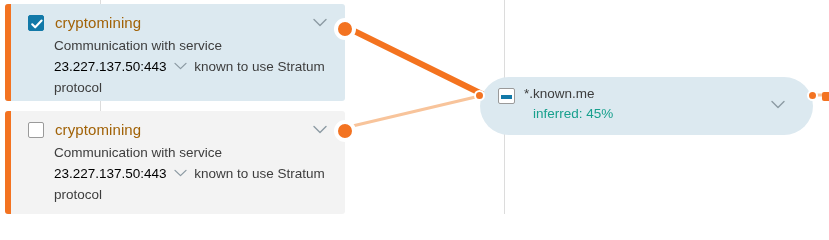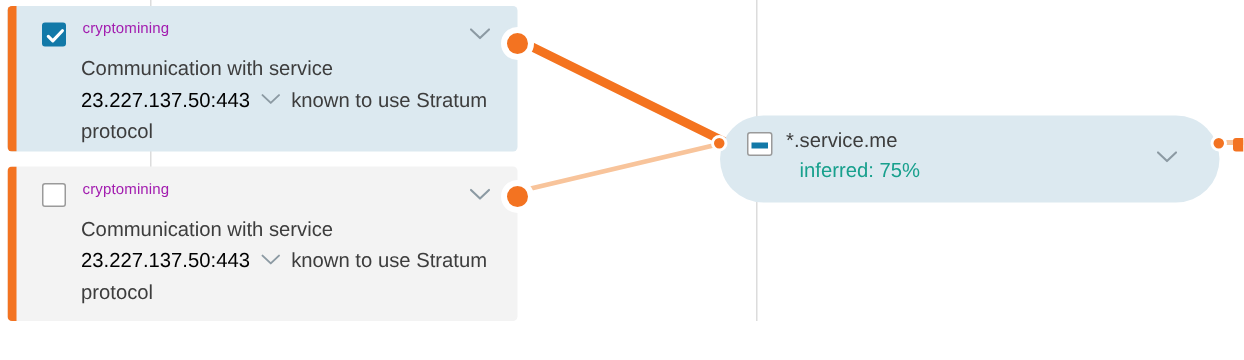--- a/index.html
+++ b/index.html
@@ -114,22 +114,22 @@
   }
   .checkbox.empty {
     background: #ffffff;
     border: 1px solid #9a9a9a;
   }
 
   .card-title {
     position: absolute;
     left: 44px;
     top: 10px;
-    font-size: 10px;
-    color: #a21caf;
+    font-size: 15px;
+    color: #a16207;
     letter-spacing: 0.1px;
     white-space: nowrap;
   }
 
   .chevron-right {
     position: absolute;
     right: 18px;
     top: 14px;
     width: 14px;
     height: 9px;
@@ -301,22 +301,22 @@
         </svg>
         <span>known to use Stratum protocol</span>
       </div>
     </div>
   </div>
 
   <div class="node">
     <div class="node-checkbox">
       <div class="dash"></div>
     </div>
-    <div class="node-title">*.service.me</div>
-    <div class="node-sub">inferred: 75%</div>
+    <div class="node-title">*.known.me</div>
+    <div class="node-sub">inferred: 45%</div>
     <svg class="node-chevron" viewBox="0 0 14 9">
       <path d="M1 1.6 L7 7.4 L13 1.6" fill="none" stroke="#8c9aa3" stroke-width="1.4" stroke-linecap="round" stroke-linejoin="round"></path>
     </svg>
   </div>
 
   <div class="dot big out-a"></div>
   <div class="dot big out-b"></div>
   <div class="dot small in-left"></div>
   <div class="dot small in-right"></div>
   <div class="dot-edge-stub"></div>

